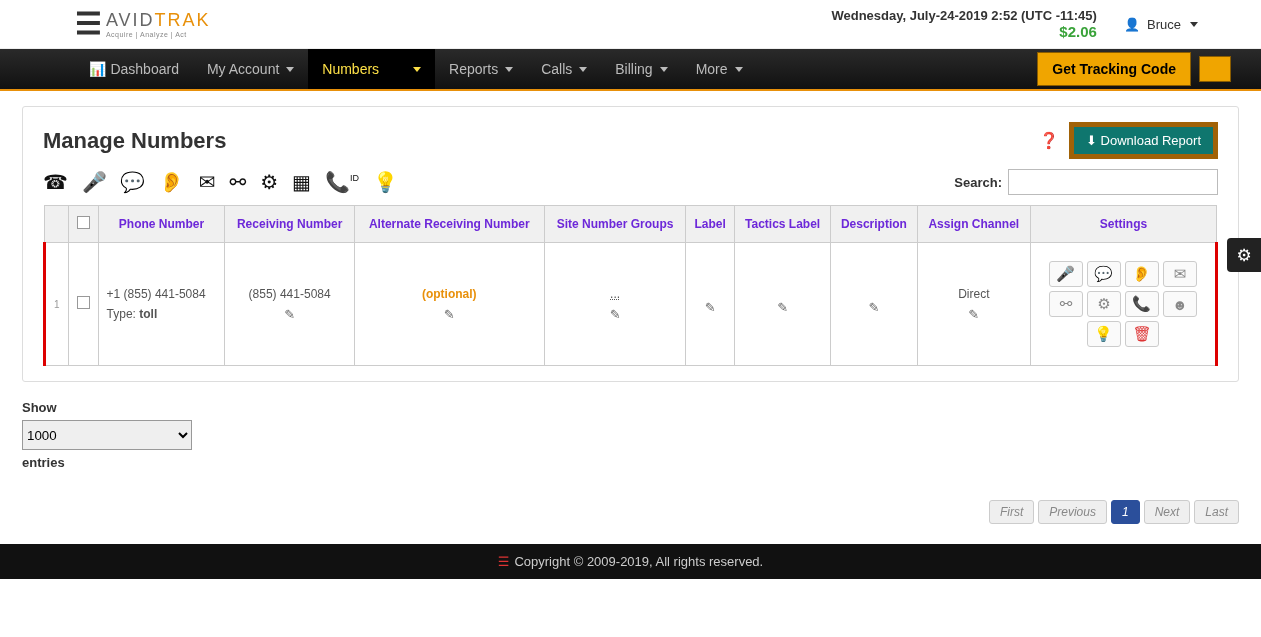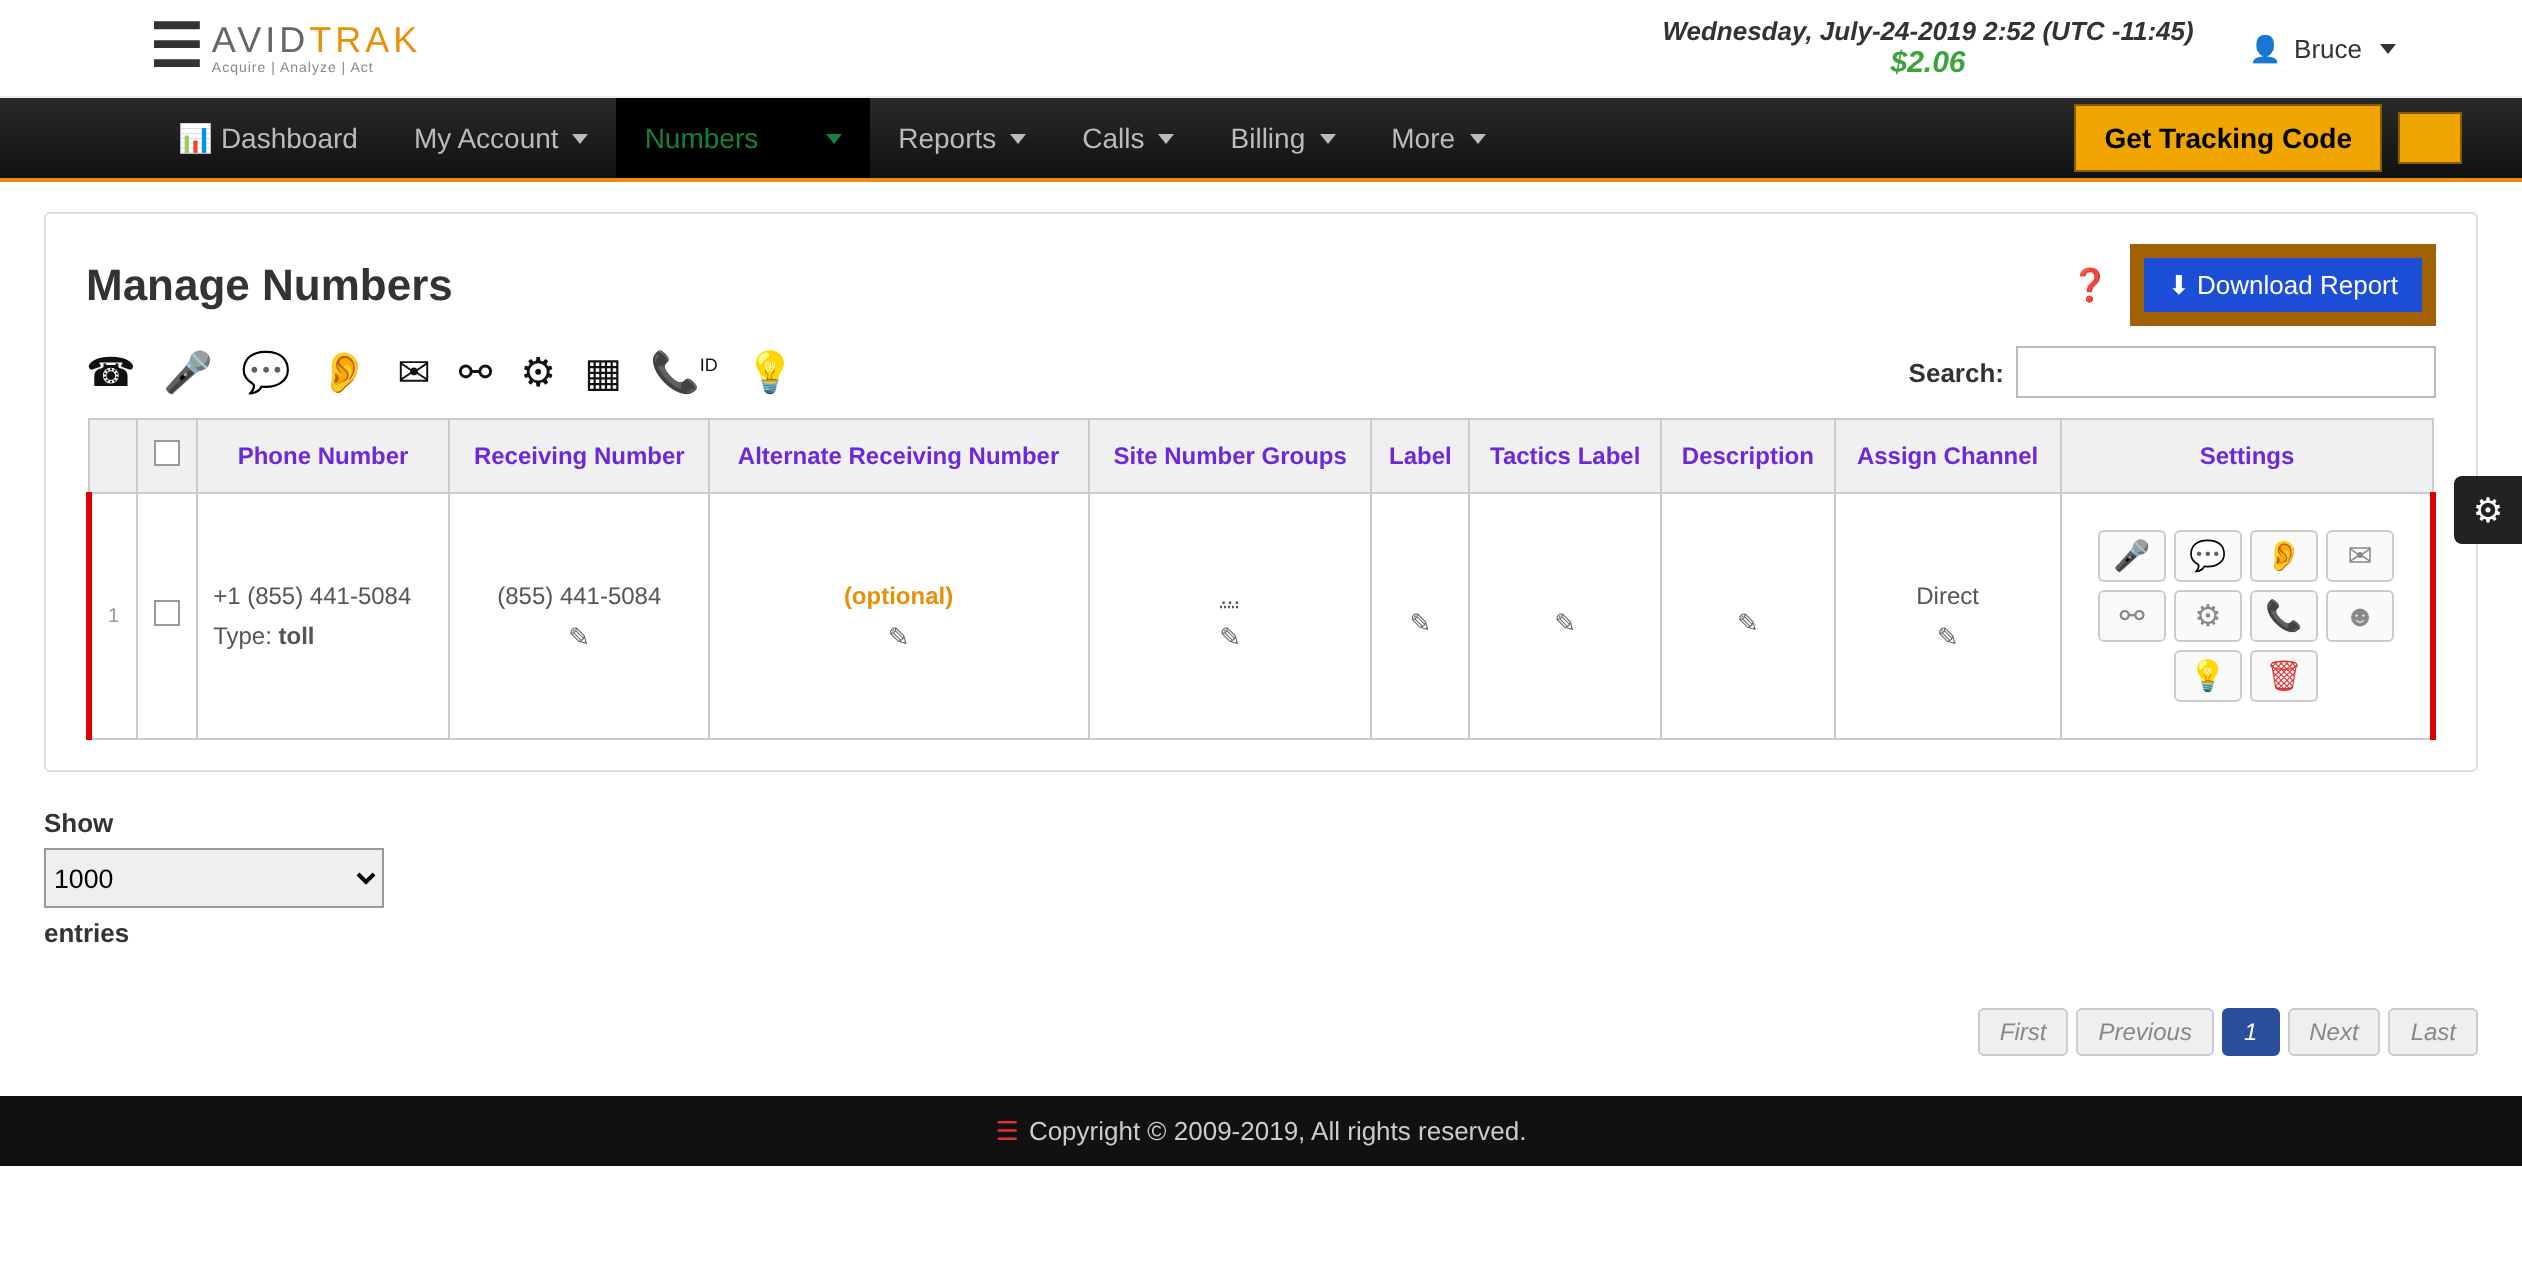--- a/index.html
+++ b/index.html
@@ -5,37 +5,37 @@
 * { box-sizing: border-box; margin:0; padding:0; }
 body { font-family: Verdana, Arial, sans-serif; font-size: 13px; color:#333; background:#fff; width:1261px; }
 .topbar { display:flex; justify-content:space-between; align-items:center; padding:8px 55px 8px 75px; border-bottom:1px solid #eee;}
 .logo { display:flex; align-items:center; gap:4px; }
 .logo-mark { font-size:30px; color:#333; font-weight:bold; line-height:1;}
 .logo-text { display:flex; flex-direction:column; }
 .logo-text .big { font-size:18px; letter-spacing:2px; color:#666; }
 .logo-text .big .orange { color:#e8900a; }
 .logo-text .small { font-size:7px; color:#888; letter-spacing:0.5px; }
 .top-right { display:flex; align-items:center; gap:20px;}
-.dt-block { text-align:center; font-size:13px;font-style:italic; }
+.dt-block { text-align:right; font-size:13px; }
 .dt-block .date { font-weight:bold; color:#333; }
 .dt-block .bal { color:#3aa33a; font-weight:bold; font-size:15px;}
 .user-block { display:flex; align-items:center; gap:6px; color:#333; cursor:pointer; padding:5px 8px;}
 .navbar { background: linear-gradient(#2a2a2a,#111); border-bottom:2px solid #e8900a; display:flex; align-items:stretch; padding:0 0 0 75px; height:42px;}
 .nav-item { color:#bbb; padding:0 14px; display:flex; align-items:center; gap:4px; font-size:14px; cursor:pointer; }
-.nav-item.active { background:#000; color:#15803d;gap:31px; }
+.nav-item.active { background:#000; color:#fde047;gap:31px; }
 .nav-right { margin-left:auto; display:flex; align-items:center; gap:8px; padding-right:30px;}
 .get-code-btn { background:#f0a500; border:1px solid #8a5c00; color:#000; font-weight:bold; padding:8px 14px; font-size:14px; cursor:pointer;}
 .folder-icon { width:32px; height:26px; background:#f0a500; border:1px solid #8a5c00; position:relative; cursor:pointer;}
 .caret { display:inline-block; width:0; height:0; border-left:4px solid transparent; border-right:4px solid transparent; border-top:5px solid currentColor; margin-left:3px;}
 
 .content { padding:15px 20px; background:#fff; margin:15px 22px 10px 22px; border:1px solid #ddd; border-radius:3px;}
 .page-head { display:flex; justify-content:space-between; align-items:center; margin-bottom:10px;}
 .page-head h2 { font-size:22px; font-weight:bold; color:#333; }
 .head-actions { display:flex; align-items:center; gap:10px;}
-.dl-btn { background:#1d4ed8; color:#fff; border:7px solid #a16207; padding:6px 12px; font-size:13px; cursor:pointer;}
+.dl-btn { background:#0f766e; color:#fff; border:5px solid #a16207; padding:6px 12px; font-size:13px; cursor:pointer;}
 .toolbar-row { display:flex; justify-content:space-between; align-items:center; margin-bottom:10px;}
 .toolbar-icons { display:flex; gap:14px; font-size:20px; color:#111; align-items:center;}
 .toolbar-icons span { cursor:pointer; }
 .search-box { display:flex; align-items:center; gap:6px; font-size:13px;}
 .search-box input { width:210px; height:26px; border:1px solid #bbb; padding:2px 5px;}
 
 table.data { width:100%; border-collapse:collapse; font-size:12px; }
 table.data th { background:#f0f0f0; border:1px solid #ccc; padding:10px 6px; text-align:center; font-weight:bold; color:#6d28d9;margin-left:23px; }
 table.data td { border:1px solid #ccc; padding:18px 8px; text-align:center; vertical-align:middle; color:#555;}
 .row-highlight td { border-top:3px solid #d00; border-bottom:3px solid #d00; }

